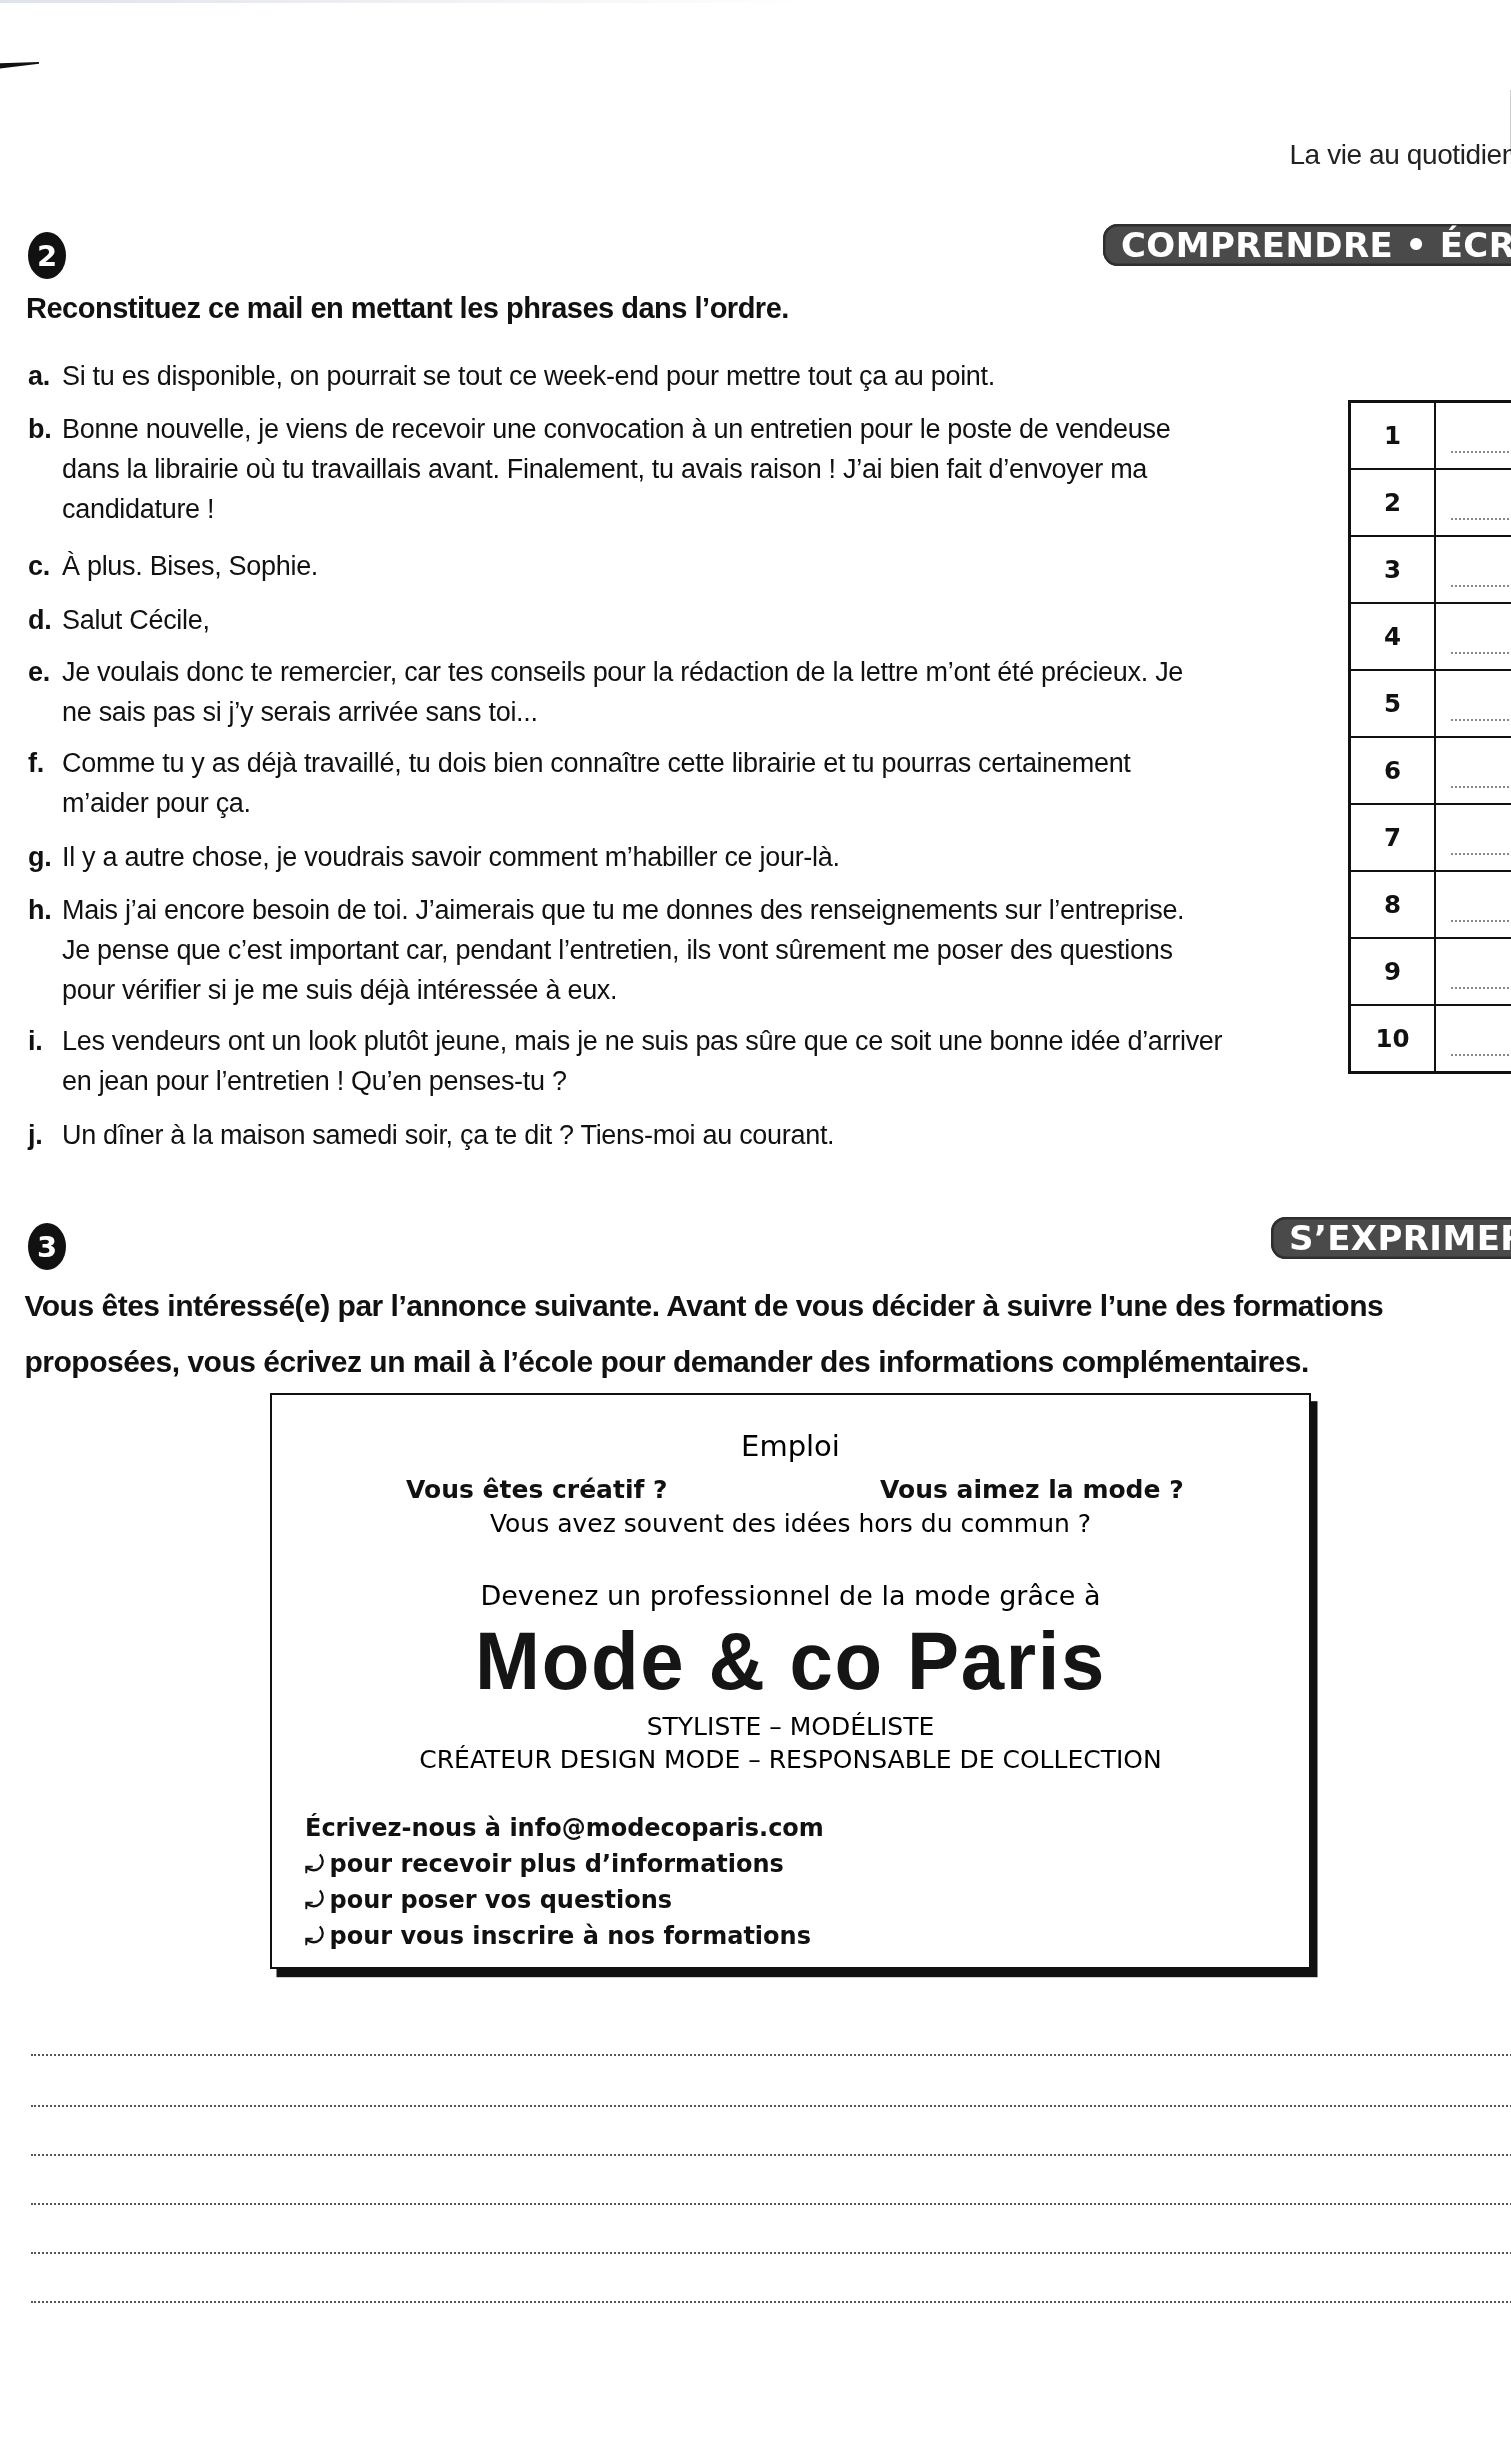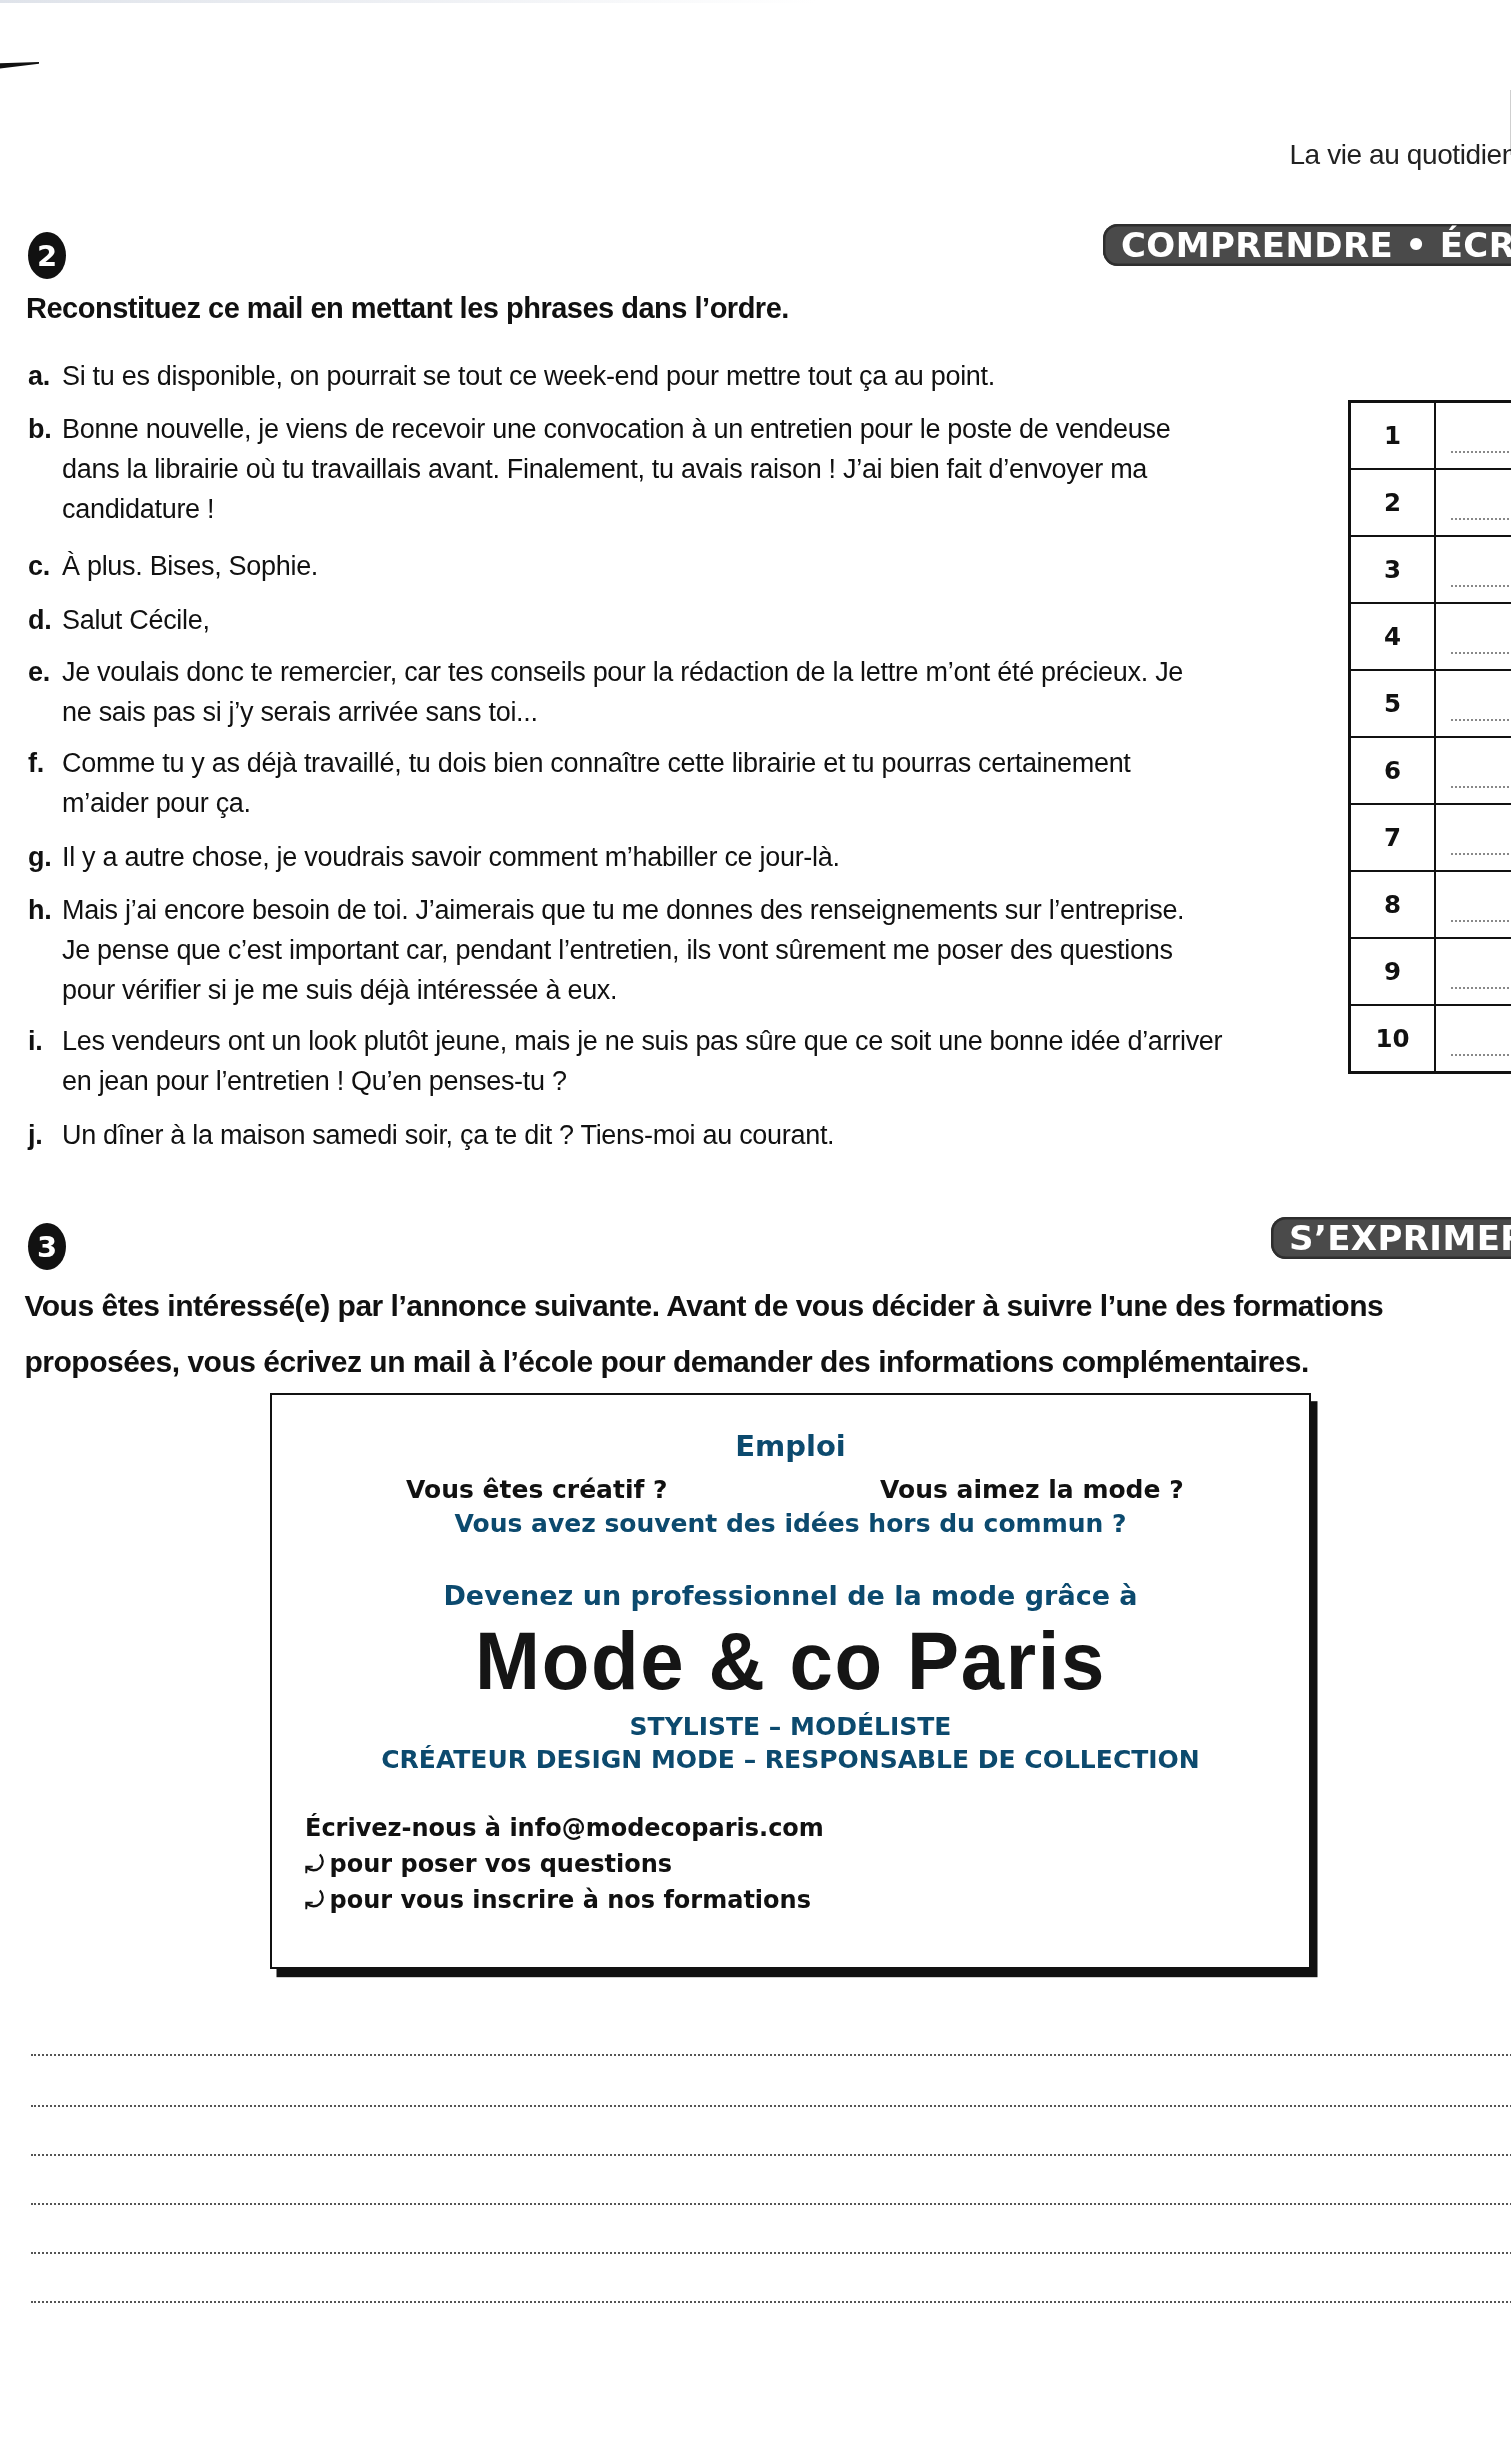--- a/index.html
+++ b/index.html
@@ -30,21 +30,21 @@
   .answer-table td.n { width:83px; text-align:center; font-weight:bold; font-size:24.5px;
                       font-family:"DejaVu Sans", sans-serif; }
   .answer-table td.blank { position:relative; }
   .answer-table td.blank span { position:absolute; left:14.7px; bottom:14.7px; width:98px;
                                 border-bottom:2.5px dotted #888; }
 
   .para { left:24.5px; top:1278px; width:1405px; font-weight:bold; font-size:30px; line-height:56px; letter-spacing:-0.5px; }
 
   .ad { left:270px; top:1393px; width:1037px; height:572px; border:2.5px solid #111; background:#fff;
         box-shadow:6.5px 8.2px 0 #111; font-family:"DejaVu Sans", sans-serif; }
-  .ad .c { position:absolute; left:0; width:100%; text-align:center; font-weight:bold; color:#0c4a6e; white-space:nowrap; }
+  .ad .c { position:absolute; left:0; width:100%; text-align:center; font-weight:normal; color:#000000; white-space:nowrap; }
   .ad .emploi { top:34px; font-size:29px; }
   .ad .q1 { position:absolute; left:118px; top:80px; font-size:25px; font-weight:bold;margin-left:16px; }
   .ad .q2 { position:absolute; left:608px; top:80px; font-size:25px; font-weight:bold; }
   .ad .q3 { top:114px; font-size:25px; }
   .ad .devenez { top:185px; font-size:27px; }
   .ad .logo { top:221px; font-size:78px; font-family:"Liberation Sans", sans-serif; font-weight:900;
               letter-spacing:1.6px; transform:scaleY(1.05); color:#151515; }
   .ad .jobs1 { top:317px; font-size:25px; }
   .ad .jobs2 { top:350px; font-size:25px; }
   .ad .contact { position:absolute; left:33px; top:415px; font-size:24px; font-weight:bold; line-height:36px; }
@@ -180,20 +180,21 @@
   <div class="c emploi">Emploi</div>
   <div class="q1">Vous êtes créatif ?</div>
   <div class="q2">Vous aimez la mode ?</div>
   <div class="c q3">Vous avez souvent des idées hors du commun ?</div>
   <div class="c devenez">Devenez un professionnel de la mode grâce à</div>
   <div class="c logo">Mode &amp; co Paris</div>
   <div class="c jobs1">STYLISTE – MODÉLISTE</div>
   <div class="c jobs2">CRÉATEUR DESIGN MODE – RESPONSABLE DE COLLECTION</div>
   <div class="contact">
     <div>Écrivez-nous à info@modecoparis.com</div>
+    <div><span class="arrow">⤾</span><span>pour recevoir plus d’informations</span></div>
     <div><span class="arrow">⤾</span><span>pour poser vos questions</span></div>
     <div><span class="arrow">⤾</span><span>pour vous inscrire à nos formations</span></div>
   </div>
 </div>
 
 <div>
   <div class="abs write-line" style="top:2054px;"></div>
   <div class="abs write-line" style="top:2105px;"></div>
   <div class="abs write-line" style="top:2154px;"></div>
   <div class="abs write-line" style="top:2203px;"></div>

